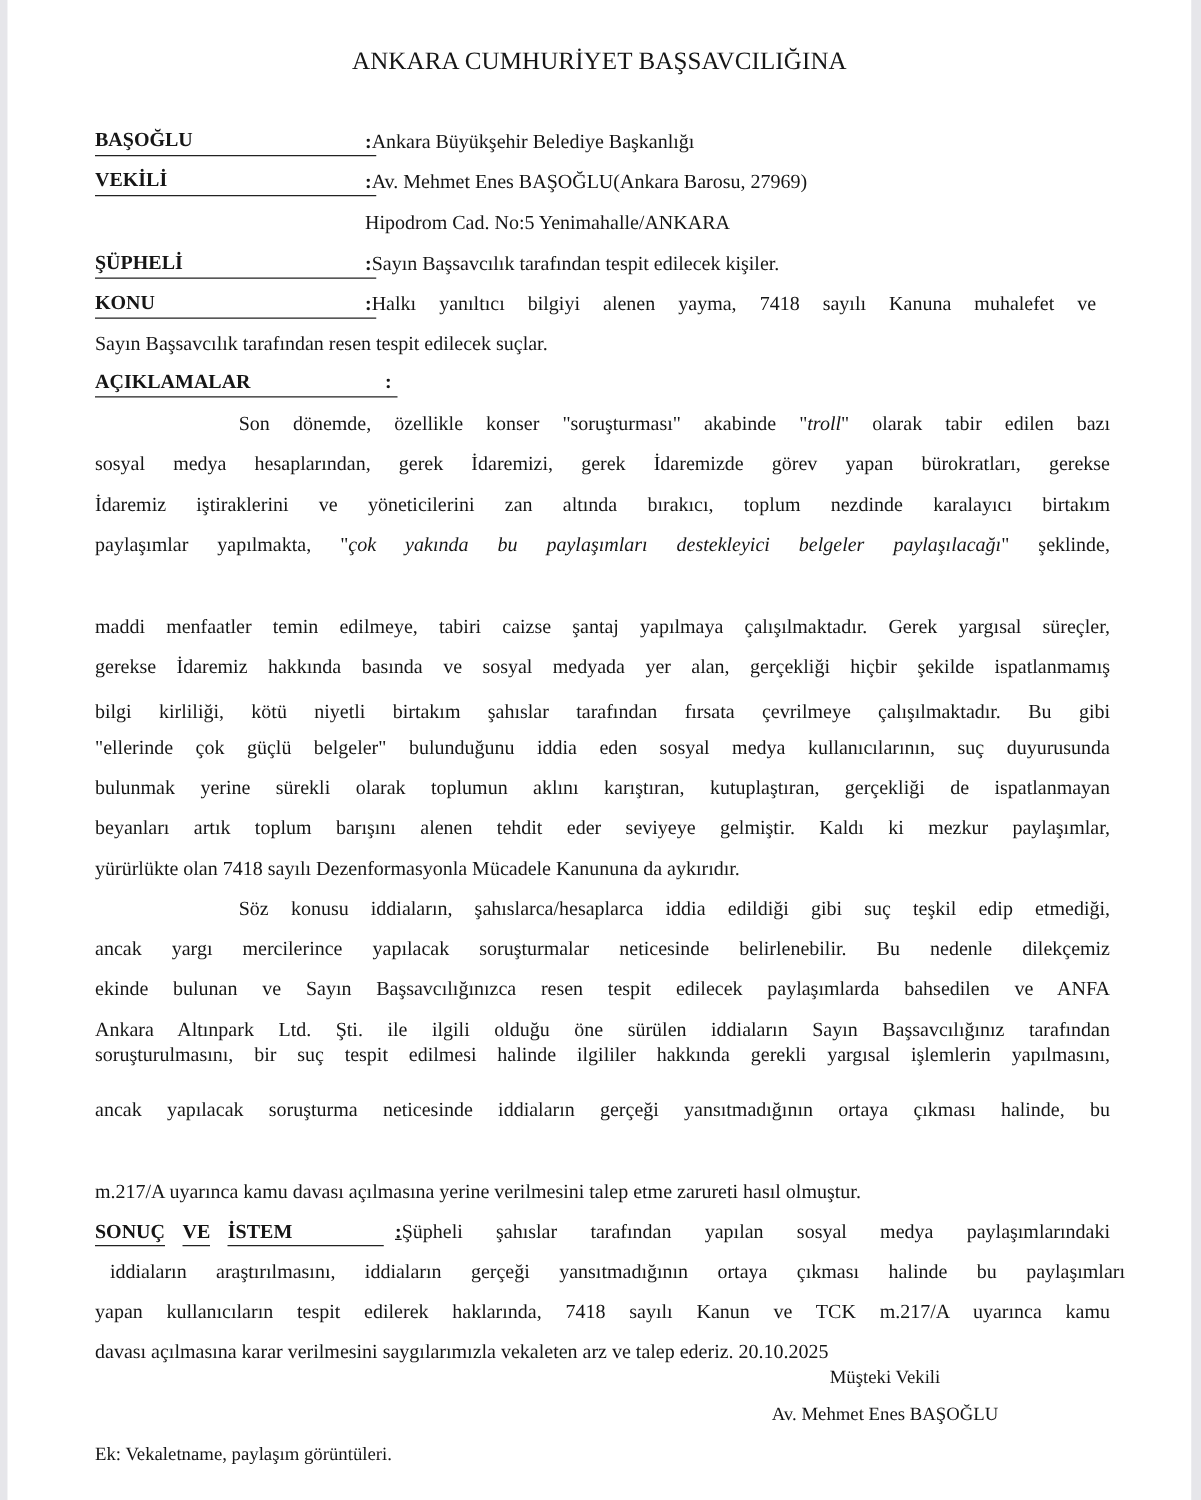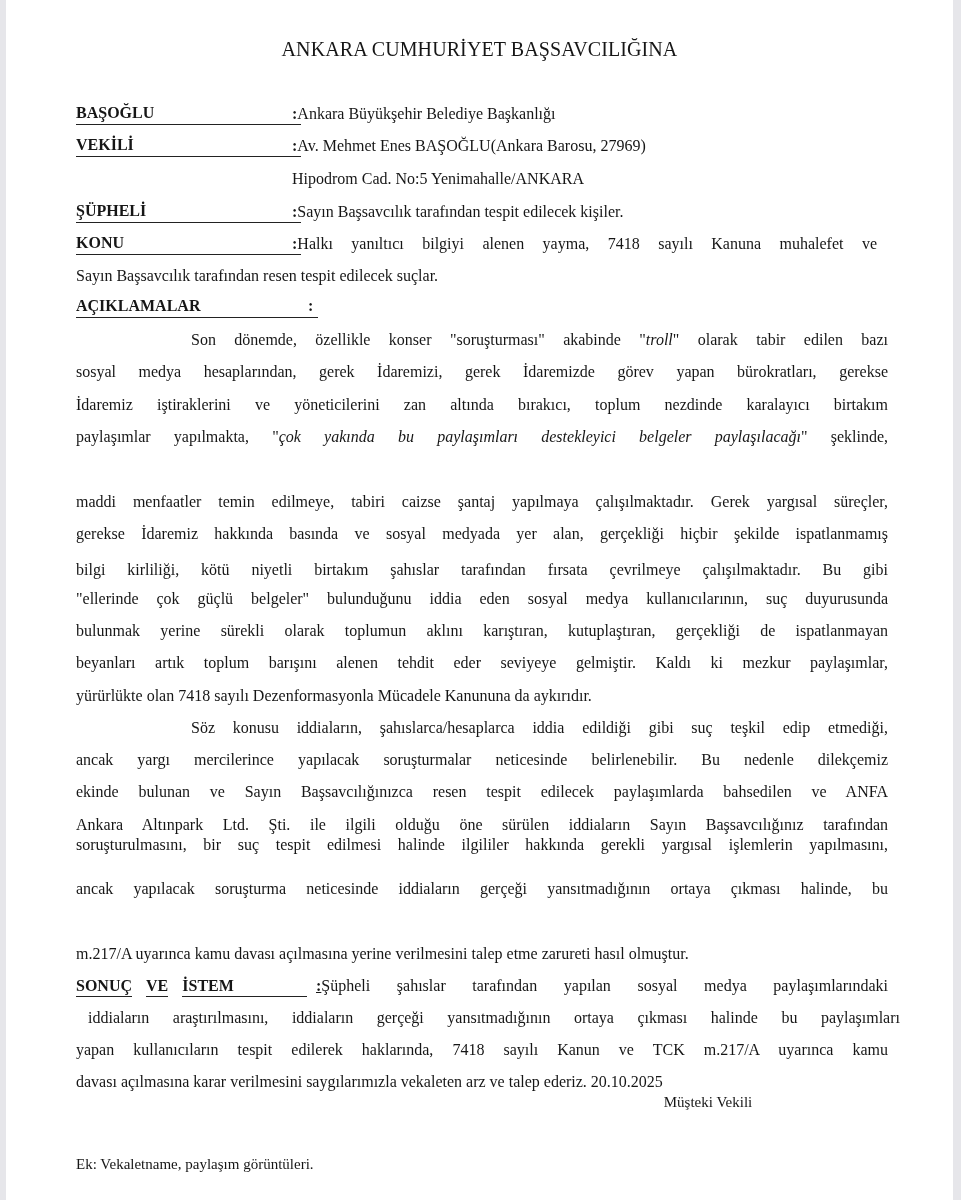--- a/index.html
+++ b/index.html
@@ -141,16 +141,17 @@
     <span class="u-word">VE</span>
     <span style="display:inline-block; width:6px;"></span>
     <span class="u-word" style="width:125px;">İSTEM</span>
     <span style="position:absolute; left:240px; width:572px;" class="justify"><b class="colon" style="text-decoration:underline;">:</b><span>Şüpheli şahıslar tarafından yapılan sosyal medya paylaşımlarındaki</span></span>
   </div>
   <div class="line justify" style="top:1006px;margin-left:12px;">iddiaların araştırılmasını, iddiaların gerçeği yansıtmadığının ortaya çıkması halinde bu paylaşımları</div>
   <div class="line justify" style="top:1038px;">yapan kullanıcıların tespit edilerek haklarında, 7418 sayılı Kanun ve TCK m.217/A uyarınca kamu</div>
   <div class="line left" style="top:1070px;">davası açılmasına karar verilmesini saygılarımızla vekaleten arz ve talep ederiz. 20.10.2025</div>
 
   <div class="sign" style="left:552px; top:1094px;">Müşteki Vekili</div>
+  <div class="sign" style="left:552px; top:1124px;">Av. Mehmet Enes BAŞOĞLU</div>
 
   <div class="line left" style="top:1152px; font-size:15px;">Ek: Vekaletname, paylaşım görüntüleri.</div>
 
 </div>
 
 </body></html>

